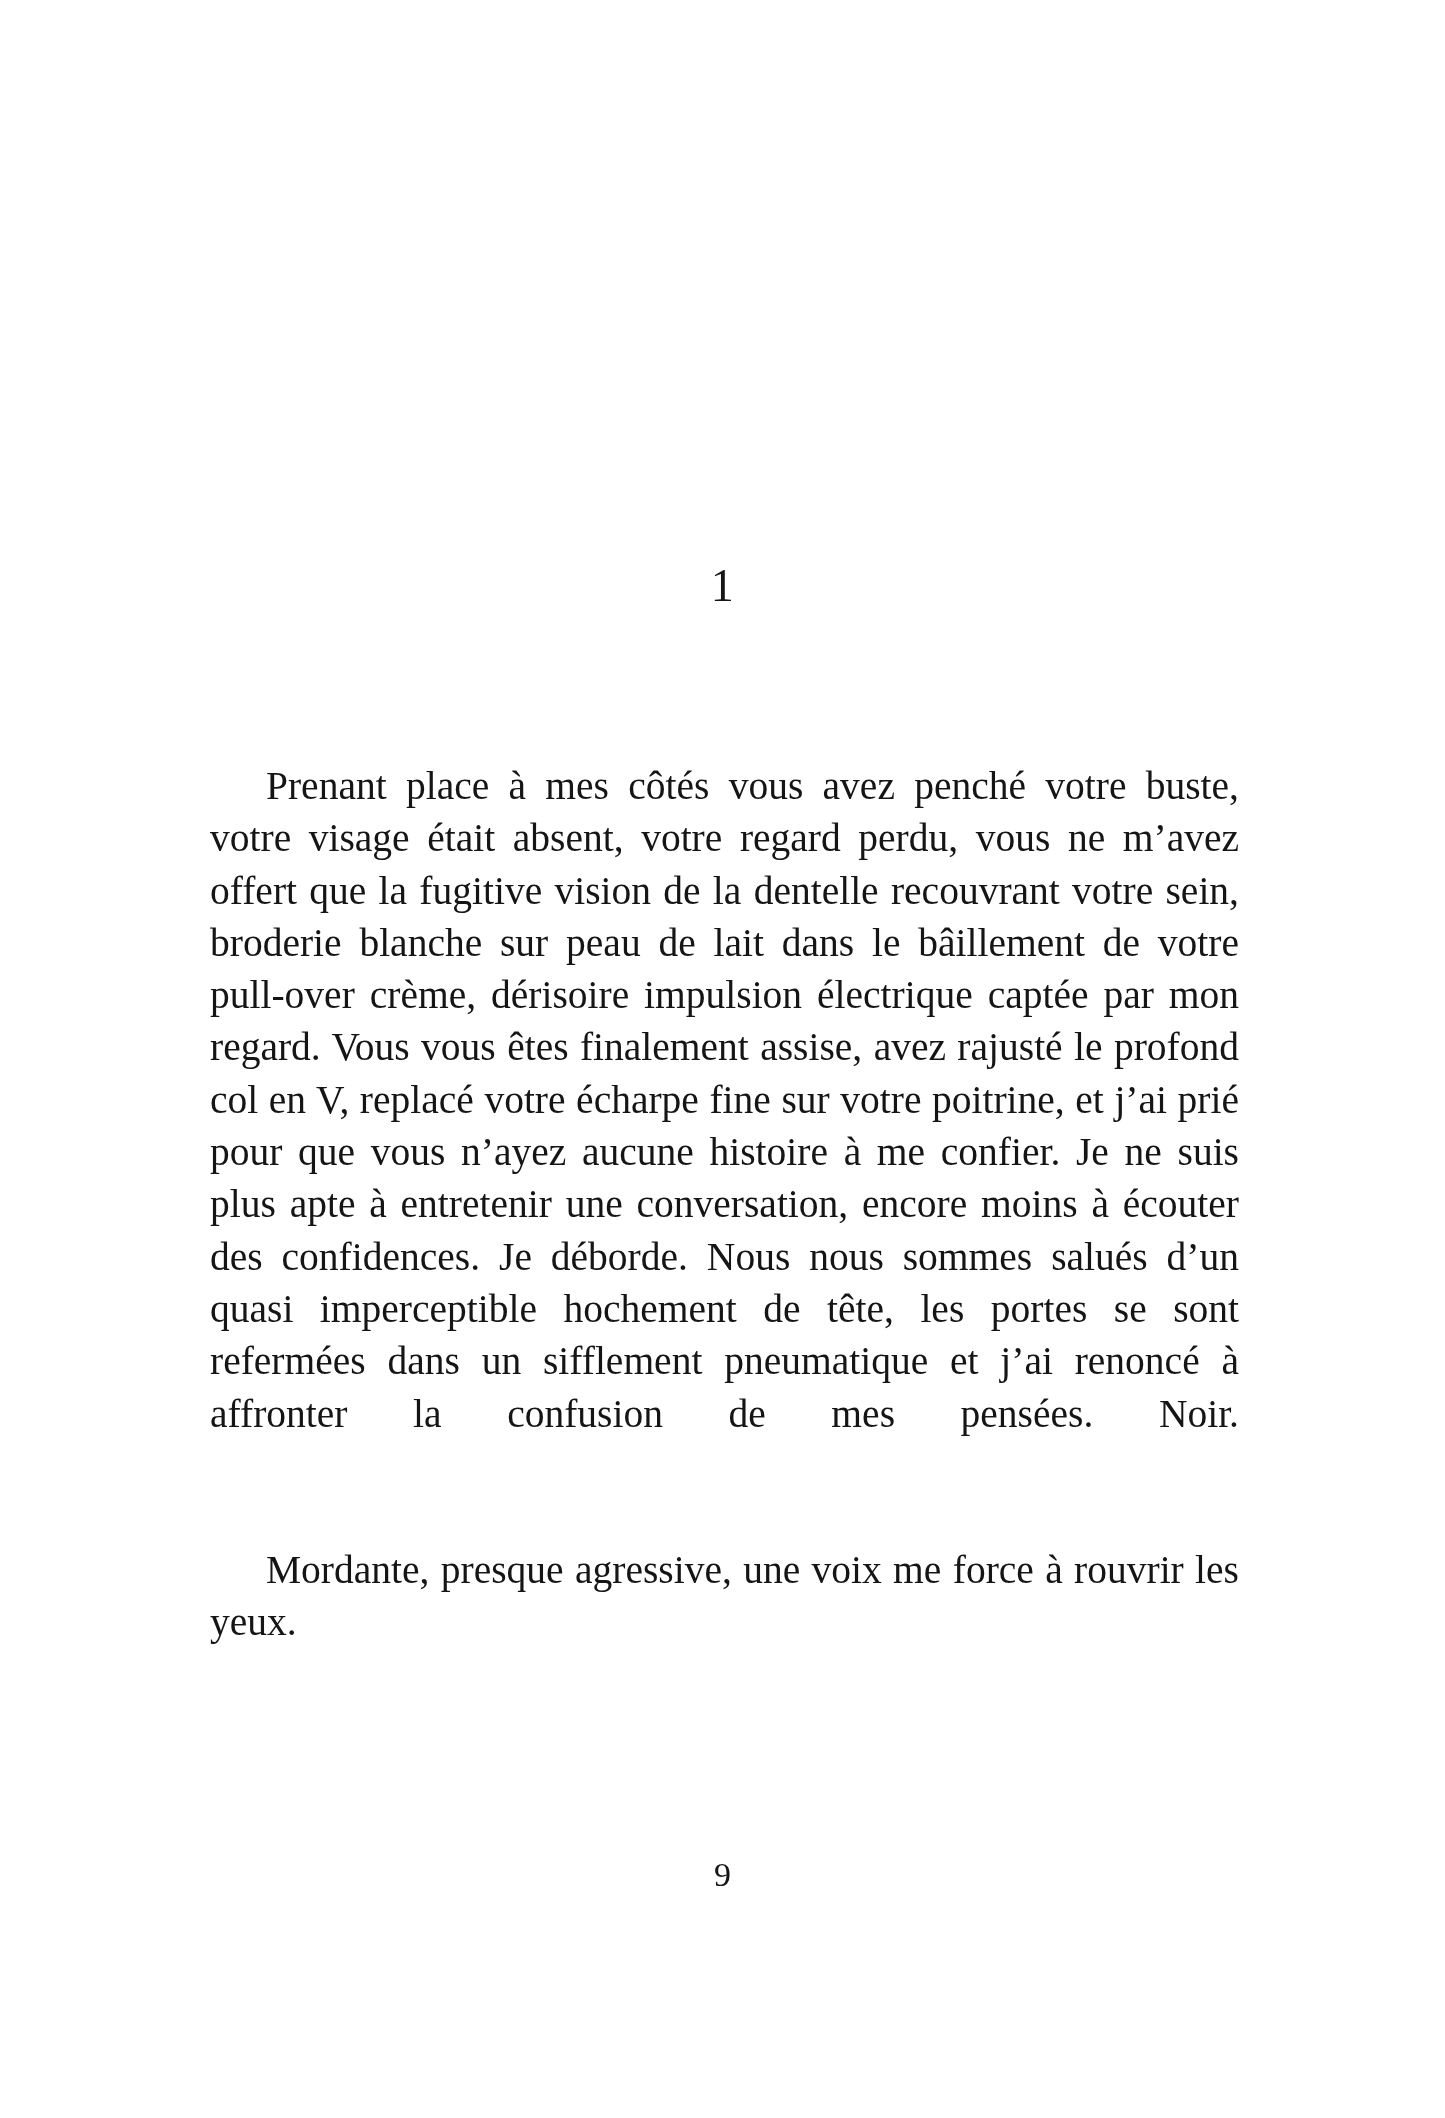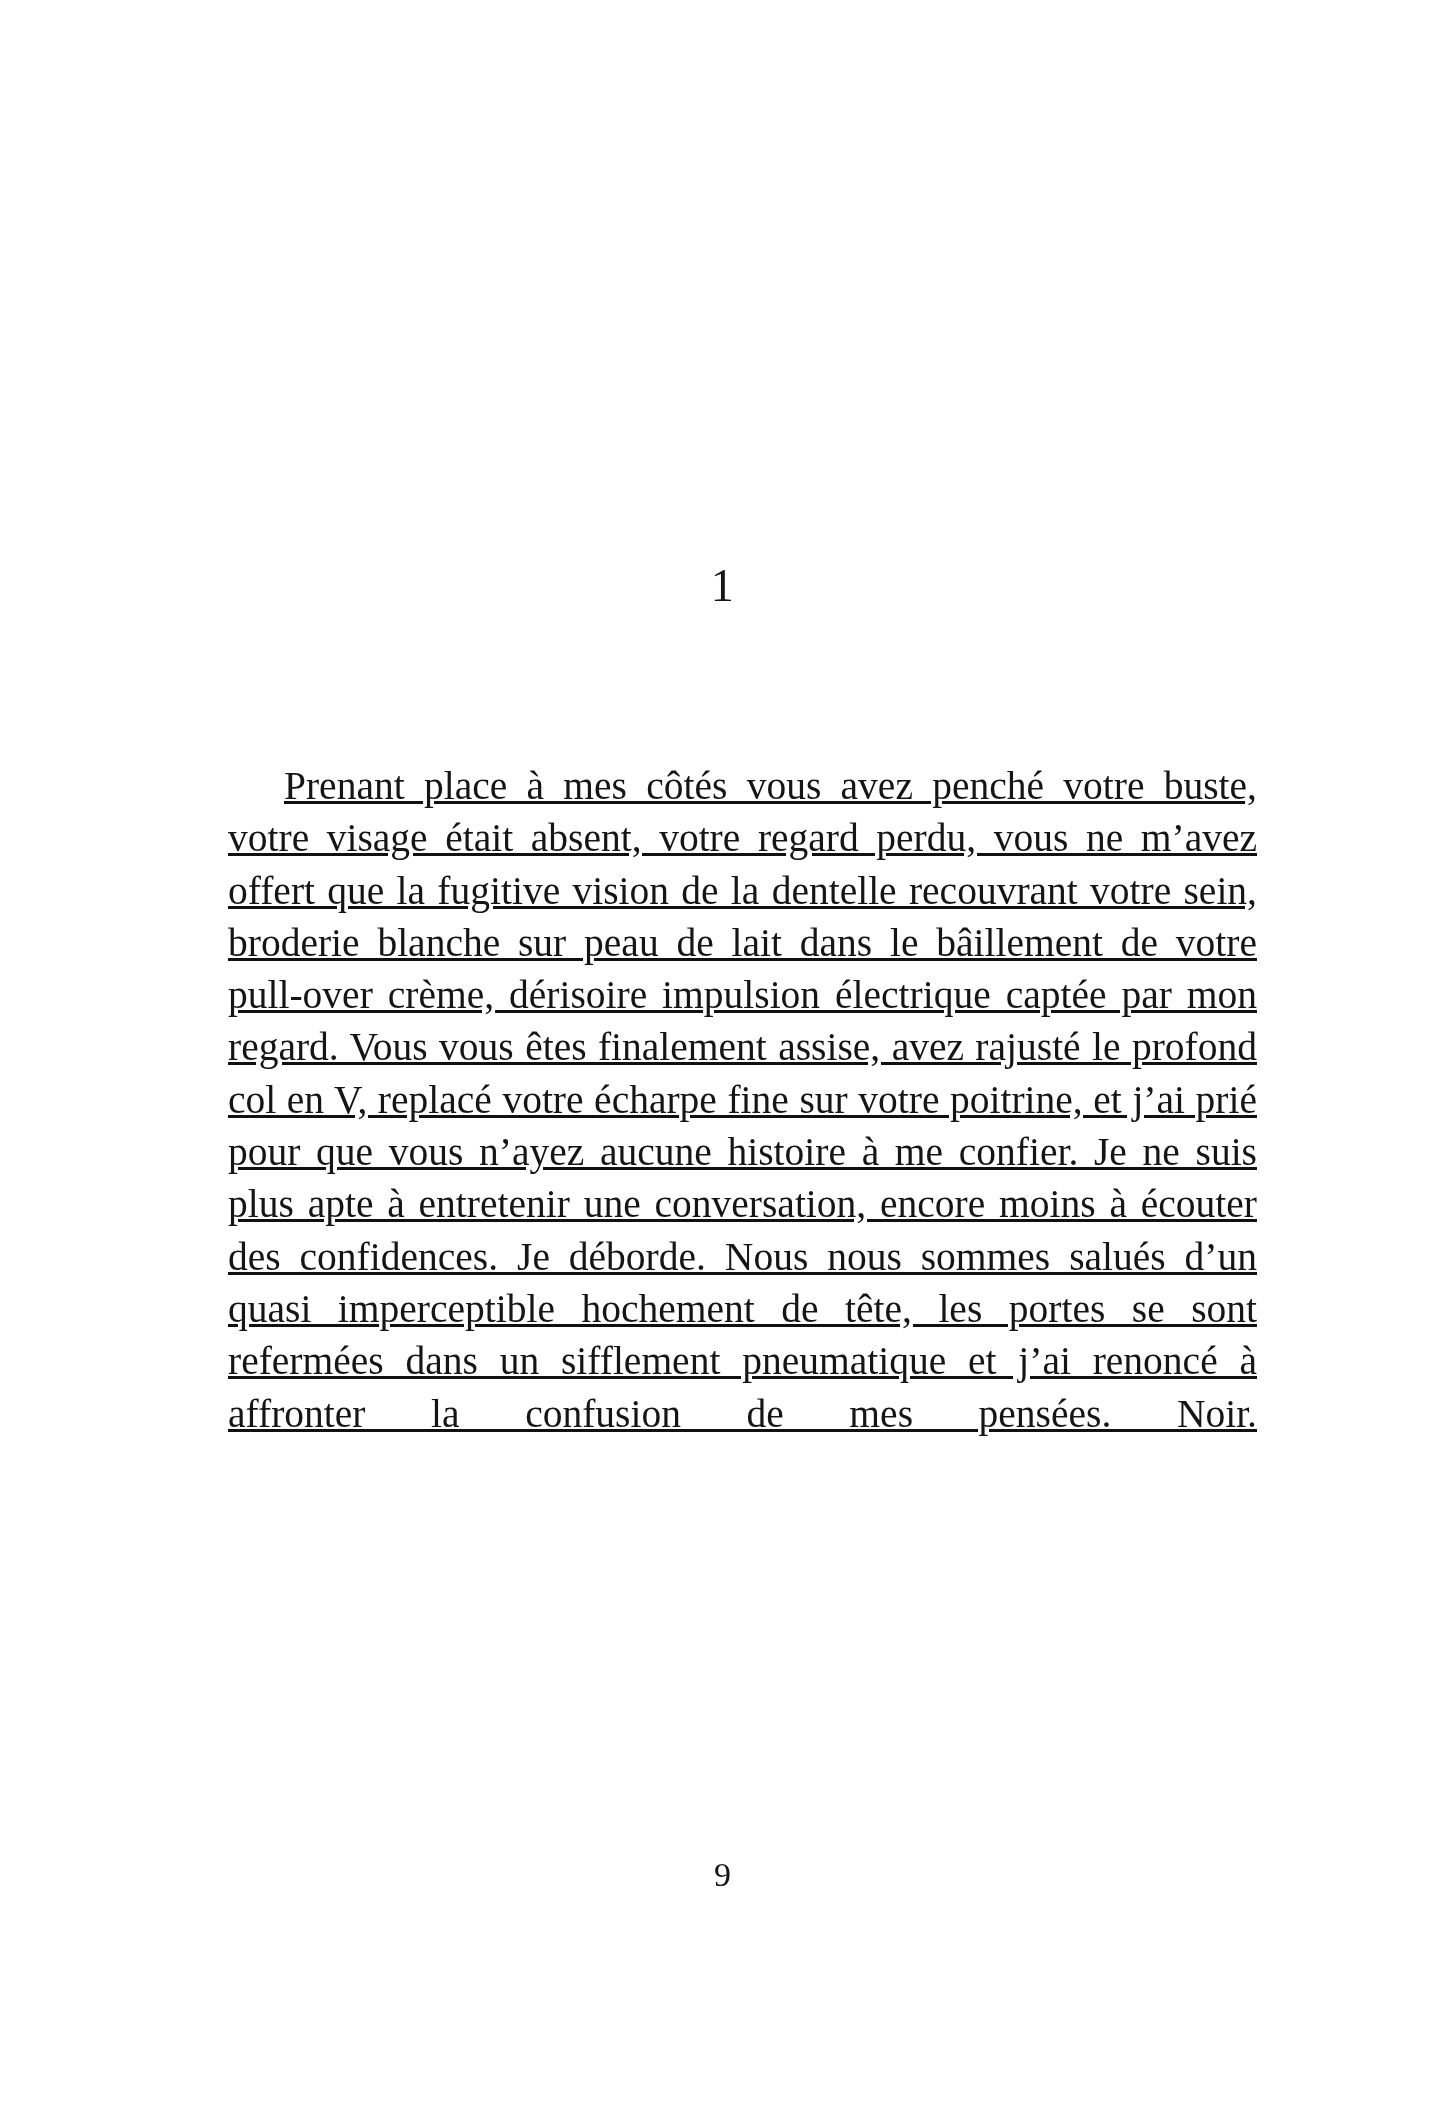--- a/index.html
+++ b/index.html
@@ -29,23 +29,22 @@
     font-size: 46px;
     line-height: 52px;
     color: #161616;
     letter-spacing: 0.5px;
   }
 
   
   .text-block {
     position: absolute;
     top: 760px;
-    left: 228px;
+    left: 210px;
     width: 1029px;
-    text-decoration: underline;
   }
 
   .body-paragraph {
     margin: 0;
     font-size: 39.5px;
     line-height: 52.3px;
     text-align: justify;
     text-justify: inter-word;
     text-indent: 56px;
     color: #151515;
@@ -79,17 +78,18 @@
 </style>
 </head>
 <body>
 
 <div class="page">
 
   <div class="chapter-number">1</div>
 
   <div class="text-block">
     <p class="body-paragraph">Prenant place à mes côtés vous avez penché votre buste, votre visage était absent, votre regard perdu, vous ne m’avez offert que la fugitive vision de la dentelle recouvrant votre sein, broderie blanche sur peau de lait dans le bâillement de votre pull-over crème, dérisoire impulsion électrique captée par mon regard. Vous vous êtes finalement assise, avez rajusté le profond col en V, replacé votre écharpe fine sur votre poitrine, et j’ai prié pour que vous n’ayez aucune histoire à me confier. Je ne suis plus apte à entretenir une conversation, encore moins à écouter des confidences. Je déborde. Nous nous sommes salués d’un quasi imperceptible hochement de tête, les portes se sont refermées dans un sifflement pneumatique et j’ai renoncé à affronter la confusion de mes pensées. Noir.</p>
+    <p class="body-paragraph">Mordante, presque agressive, une voix me force à rouvrir les yeux.</p>
   </div>
 
   <div class="folio">9</div>
 
 </div>
 
 </body></html>

